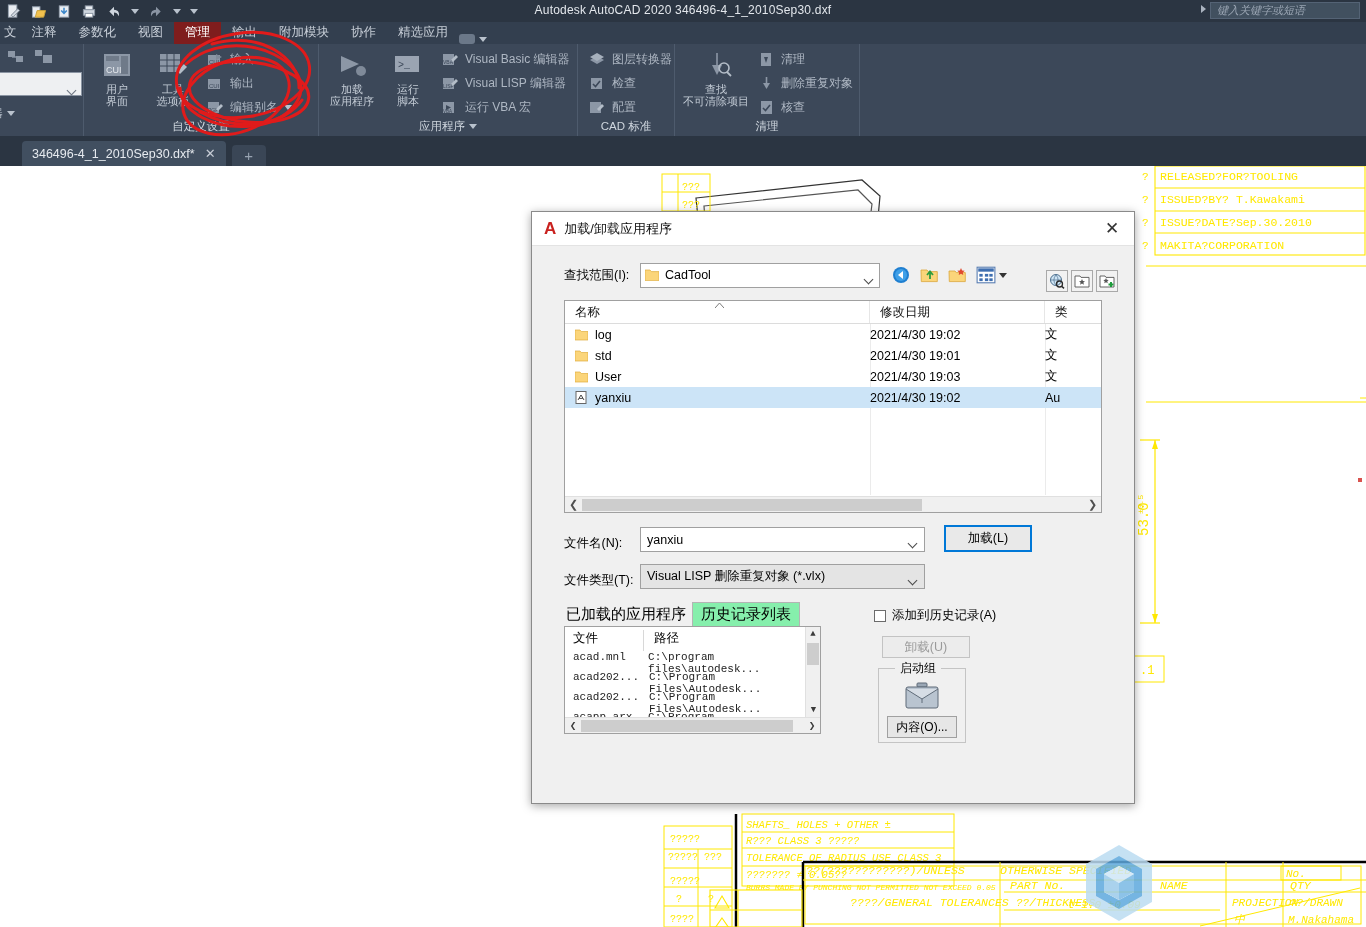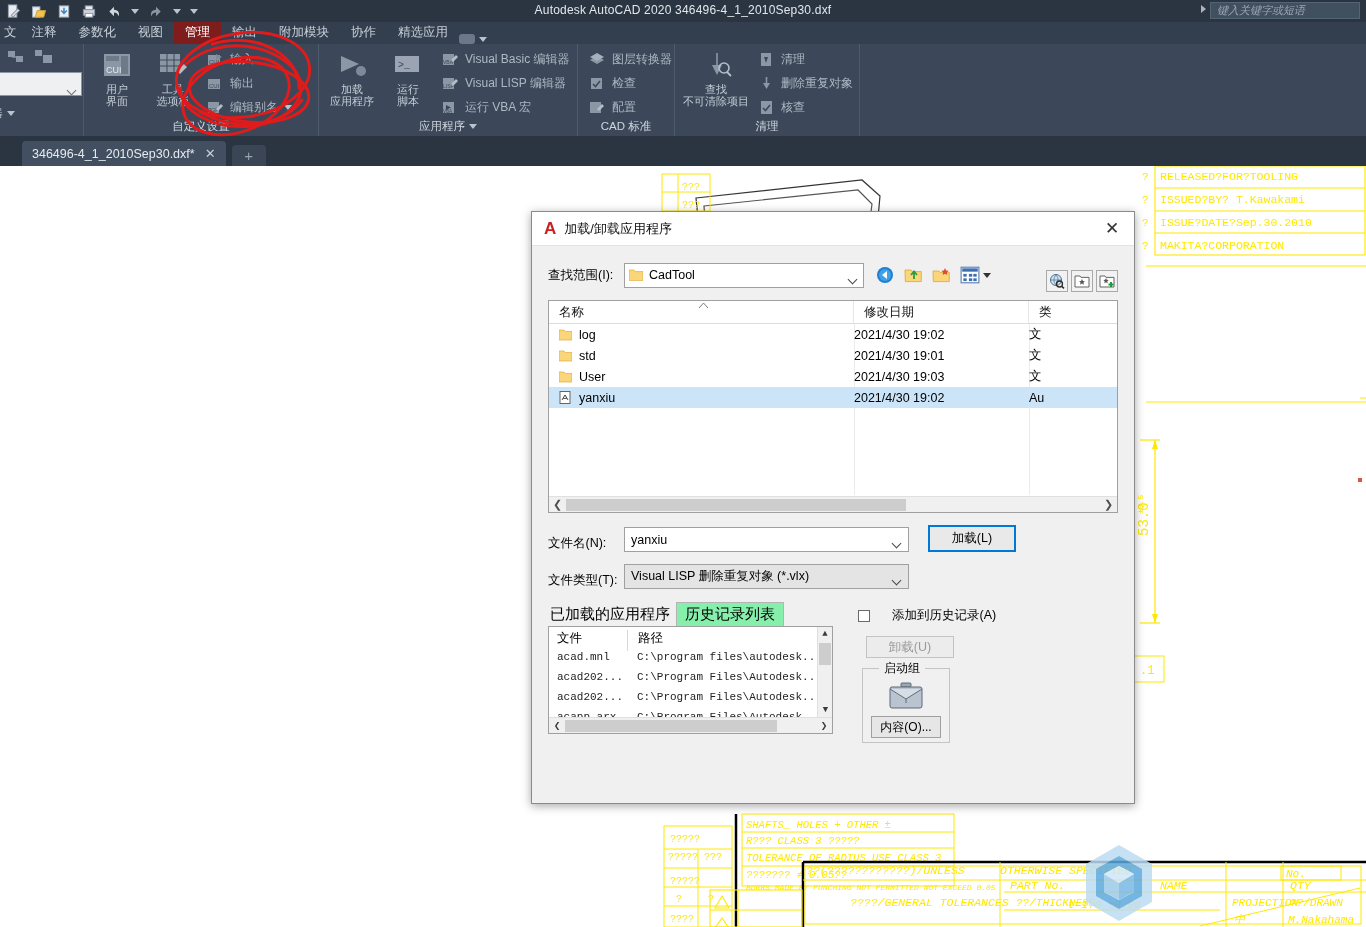--- a/index.html
+++ b/index.html
@@ -153,21 +153,21 @@
   .dlg-title .alogo{
     font-weight:bold; color:#c9211e; font-size:17px; margin-right:8px;
     font-family:"Liberation Sans",sans-serif;
   }
   .dlg-title .ttxt{ flex:1; font-size:13px; color:#111; }
   .dlg-close{
     width:32px;height:26px;display:flex;align-items:center;justify-content:center;
     font-size:17px;color:#333;
   }
 
-  .dlg-body{ position:relative; padding:0 16px; }
+  .dlg-body{ position:relative; padding:0 32px; }
 
   .row-lookin{
     display:flex; align-items:center; height:34px; margin-top:12px;
   }
   .row-lookin .lab{ width:76px; font-size:12.5px; }
   .lookin-combo{
     width:240px; height:25px; background:#fff; border:1px solid #a0a0a0;
     display:flex; align-items:center; padding:0 4px; position:relative;
   }
   .folder-ic{
@@ -249,21 +249,21 @@
   .tabs-wrap{ margin-top:16px; position:relative; }
   .tabrow{ display:flex; align-items:flex-end; height:21px; }
   .tabitem{
     padding:1px 6px 2px 2px; font-size:15px; color:#000;
   }
   .tabitem.box{
     border:1px solid #b4b4b4; border-bottom:none; background:#86efac;
     padding:2px 8px 2px 8px;
   }
   .loadedbox{
-    width:285px; height:108px; background:#fff; border:1px solid #a0a0a0;
+    width:257px; height:108px; background:#fff; border:1px solid #a0a0a0;
     position:relative; overflow:hidden; font-family:"Liberation Mono", monospace;
   }
   .lb-head{
     height:24px; display:flex; font-size:12.5px; font-family:"Liberation Sans",sans-serif;
     padding-top:3px;
   }
   .lb-head .h1{ width:78px; padding-left:8px; }
   .lb-head .h2{ padding-left:10px; border-left:1px solid #d8d8d8; }
   .lb-row{
     height:20px; display:flex; font-size:11px; color:#222;
@@ -283,21 +283,21 @@
     position:absolute;left:0;right:0;bottom:0;height:16px;background:#f0f0f0;
     border-top:1px solid #e0e0e0;display:flex;align-items:center;
   }
   .lb-hscroll .arr{ width:16px;text-align:center;font-size:11px;color:#3b3b3b;}
   .lb-hscroll .thumb{ height:12px;background:#cdcdcd;flex:none;}
 
   
   .rightcol{
     position:absolute; left:310px; top:0; width:180px;
   }
-  .chk-row{ display:flex; align-items:center; gap:22px; font-size:12.5px; margin-top:2px;}
+  .chk-row{ display:flex; align-items:center; gap:6px; font-size:12.5px; margin-top:2px;}
   .chkbox{ width:12px;height:12px;border:1px solid #6b6b6b;background:#fff;}
   .btn-unload{
     width:88px;height:22px;margin:12px 0 0 8px;color:#9a9a9a;background:#ececec;
     border:1px solid #c3c3c3;
   }
   .group{
     margin:10px 0 0 4px; width:88px; height:75px; border:1px solid #c4c4c4;
     position:relative;
   }
   .group .gtitle{

